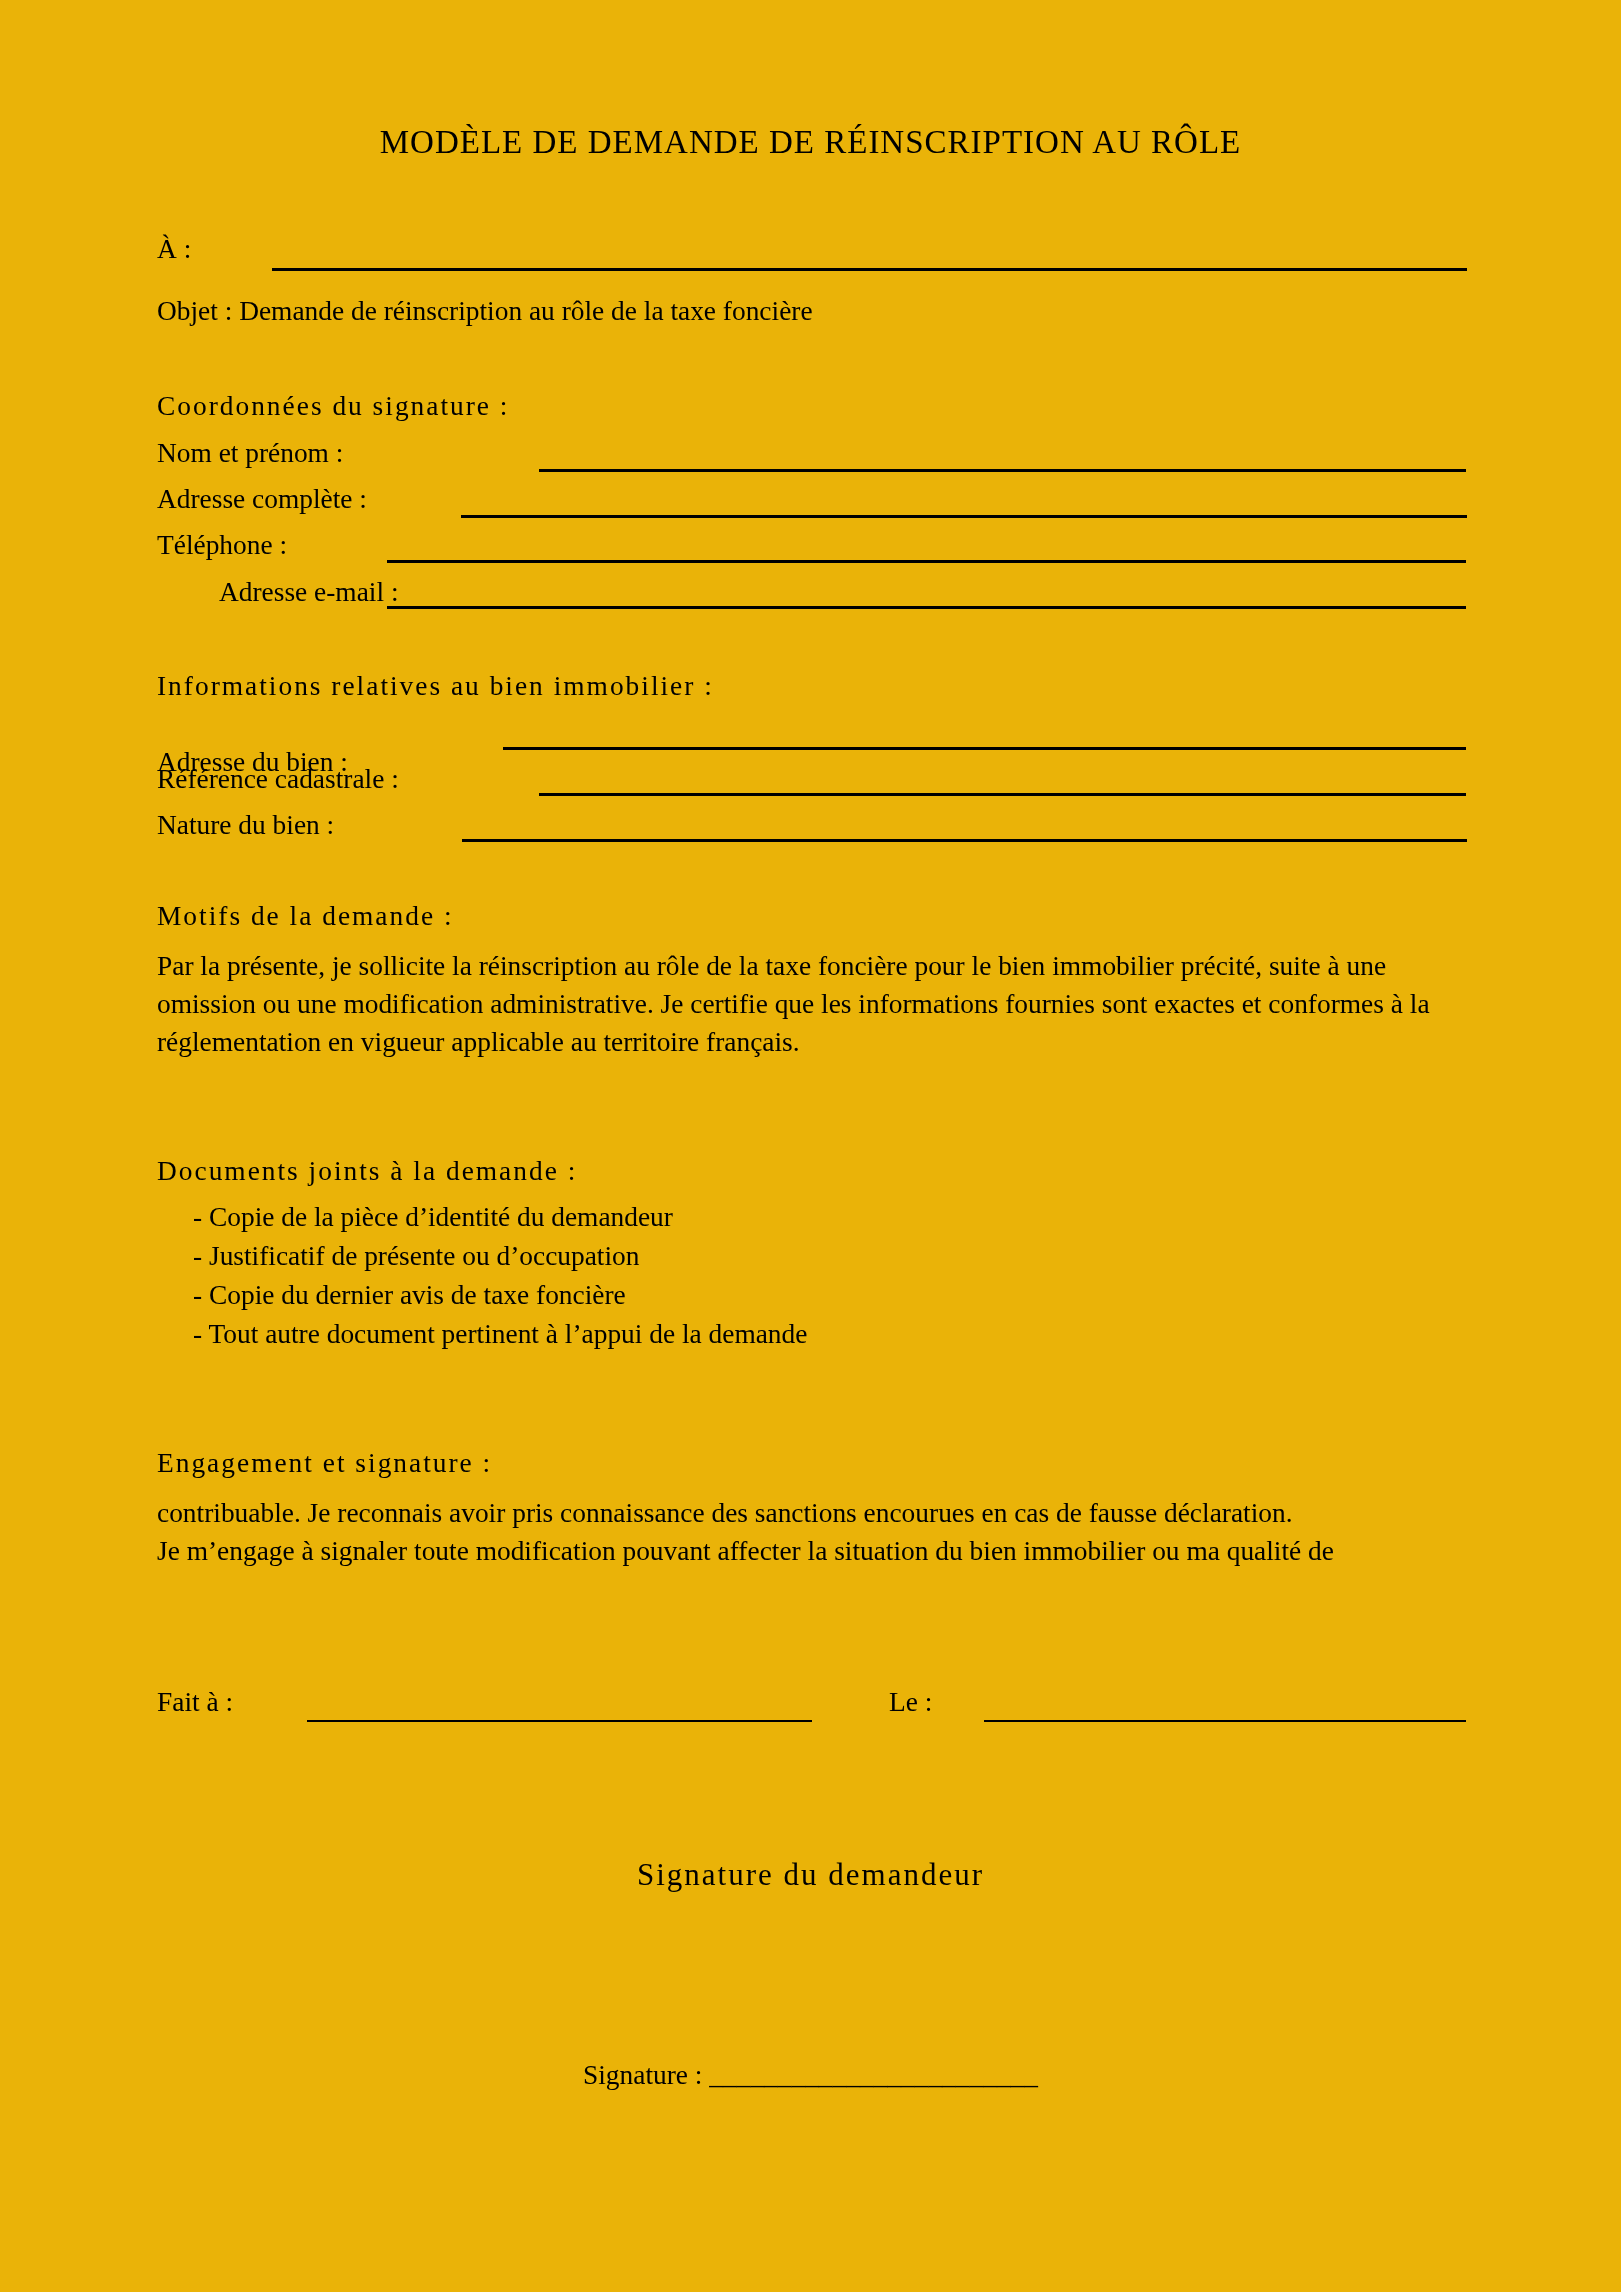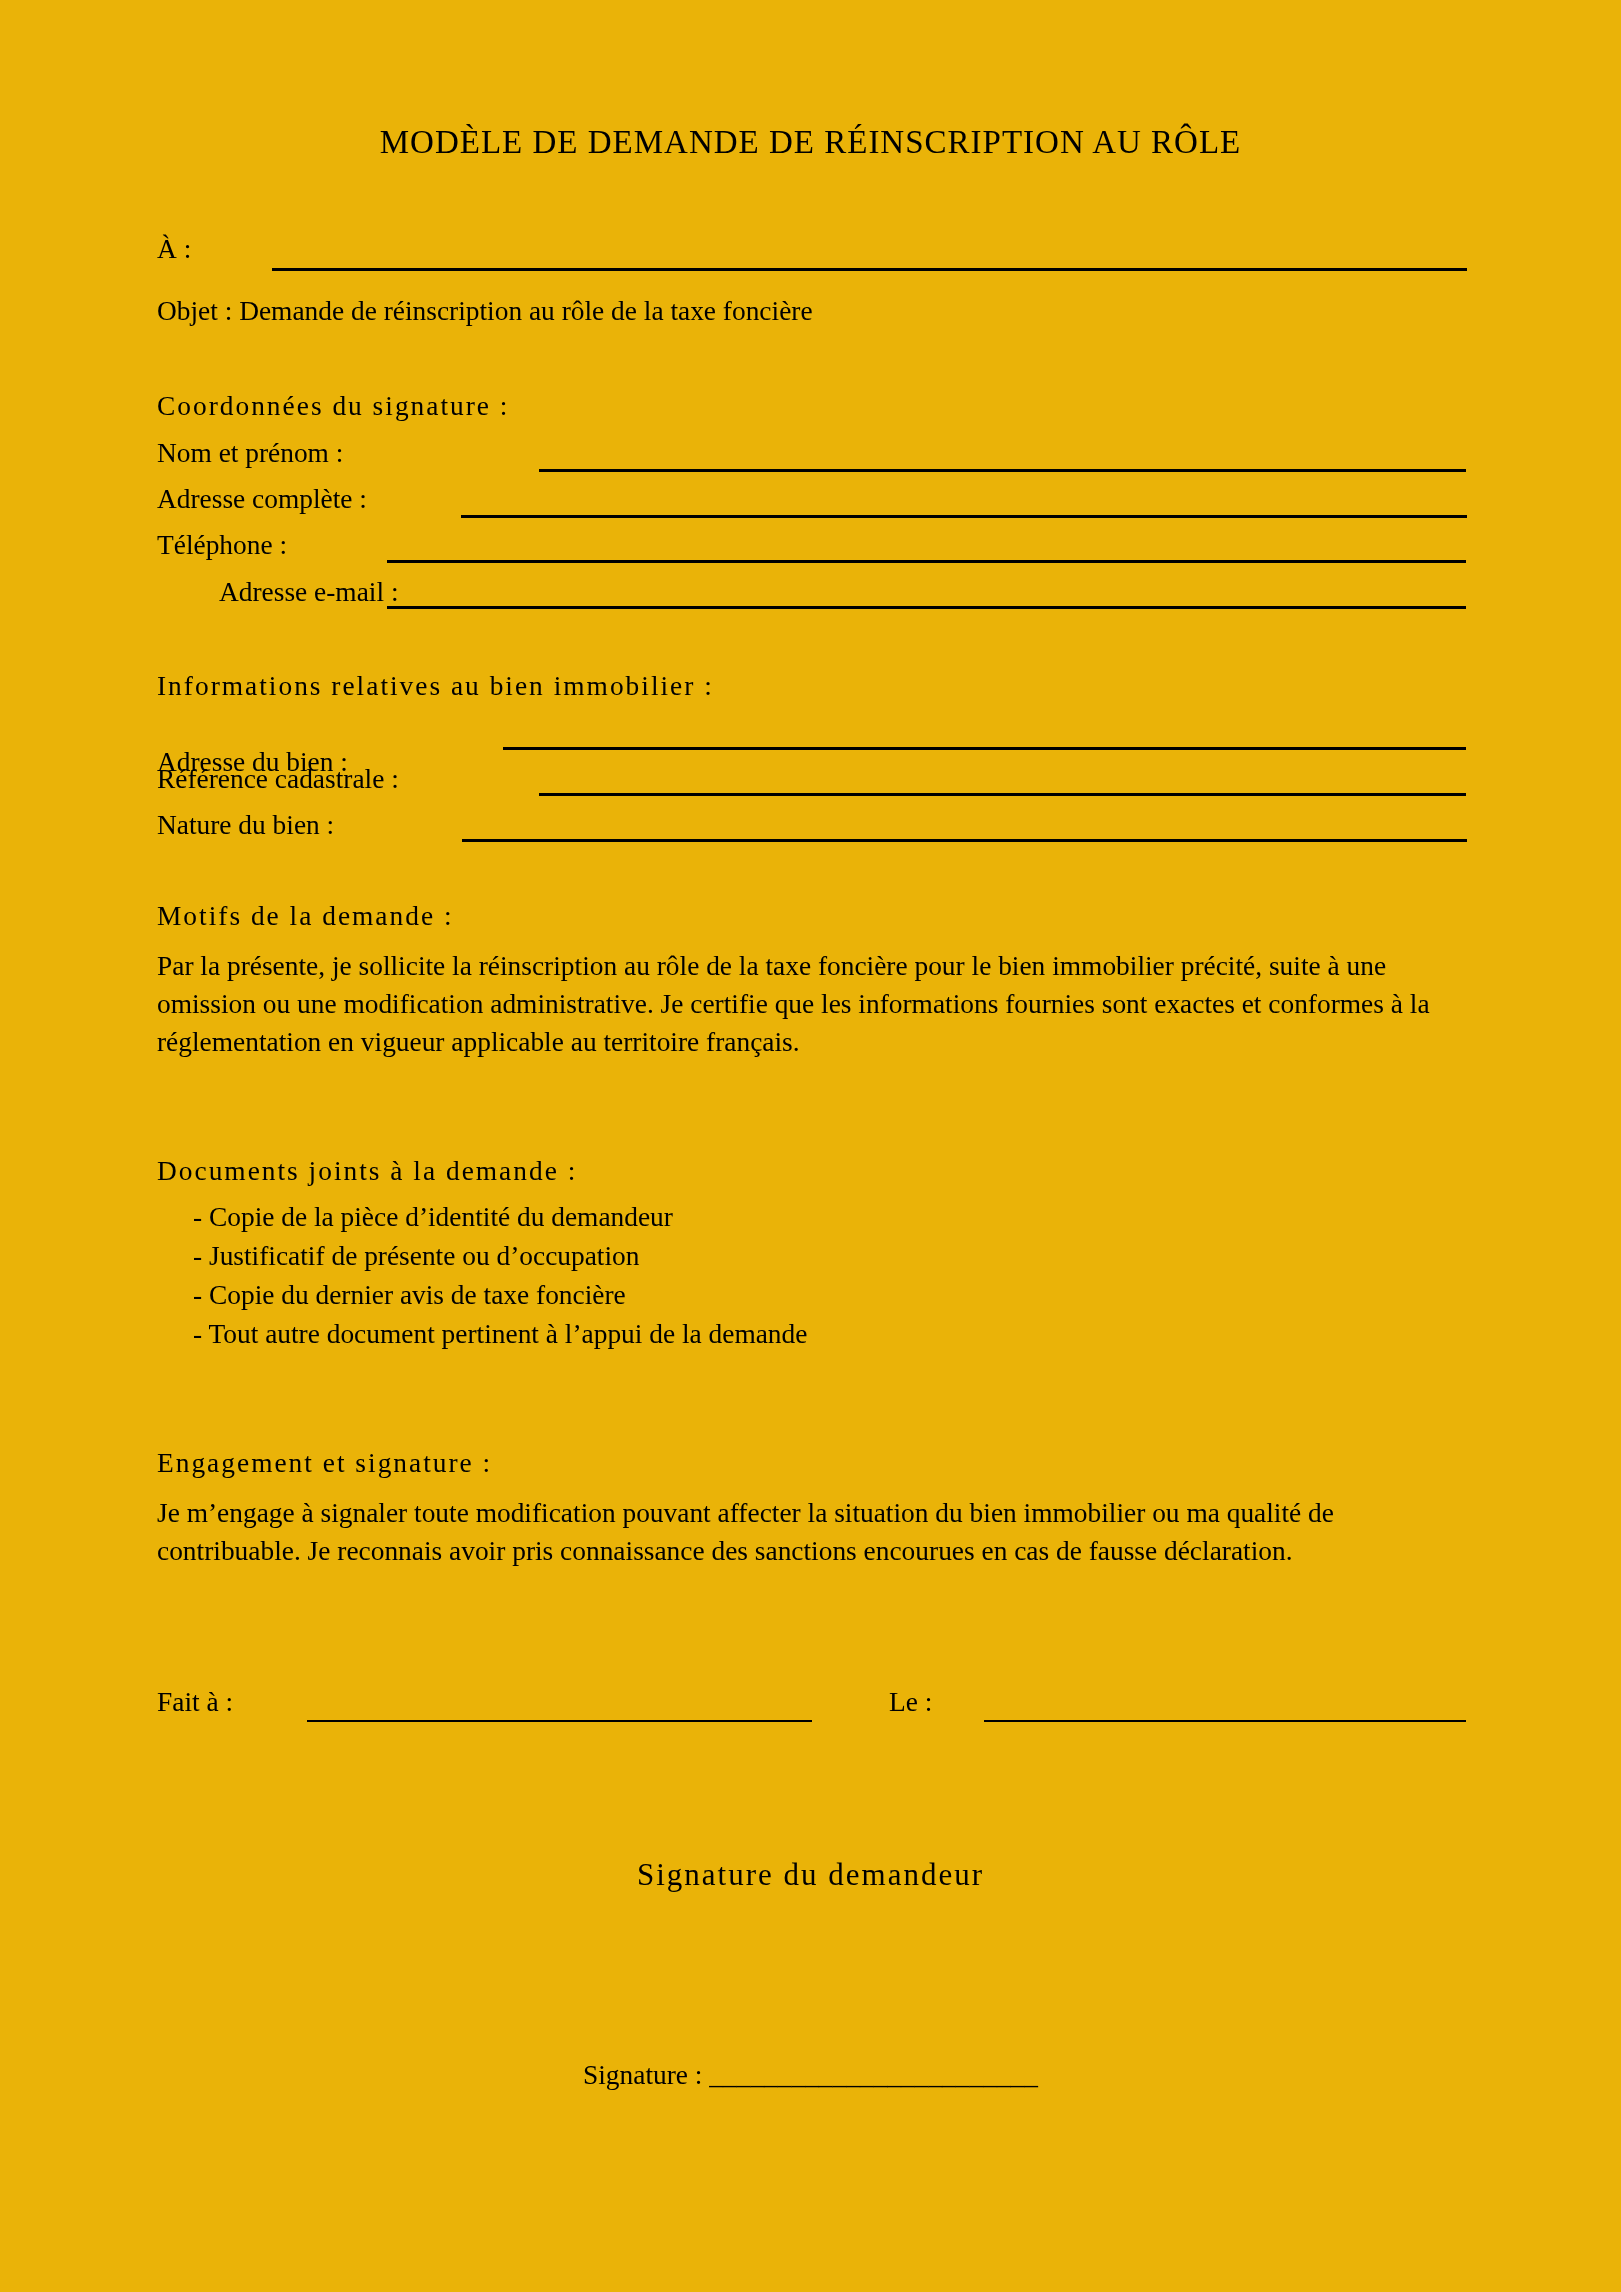--- a/index.html
+++ b/index.html
@@ -109,22 +109,22 @@
   <div class="abs" style="left:193px; top:1198px;">
     <div class="list-item">- Copie de la pièce d’identité du demandeur</div>
     <div class="list-item">- Justificatif de présente ou d’occupation</div>
     <div class="list-item">- Copie du dernier avis de taxe foncière</div>
     <div class="list-item">- Tout autre document pertinent à l’appui de la demande</div>
   </div>
 
   <div class="abs section-heading" style="left:157px; top:1444px;">Engagement et signature :</div>
 
   <div class="abs" style="left:157px; top:1494px;">
+    <div class="para-line">contribuable. Je reconnais avoir pris connaissance des sanctions encourues en cas de fausse déclaration.</div>
     <div class="para-line">Je m’engage à signaler toute modification pouvant affecter la situation du bien immobilier ou ma qualité de</div>
-    <div class="para-line">contribuable. Je reconnais avoir pris connaissance des sanctions encourues en cas de fausse déclaration.</div>
   </div>
 
   <div class="abs" style="left:157px; top:1683px;">Fait à :</div>
   <div class="blank-line thin" style="left:307px; width:505px; top:1720px;"></div>
 
   <div class="abs" style="left:889px; top:1683px;">Le :</div>
   <div class="blank-line thin" style="left:984px; width:482px; top:1720px;"></div>
 
   <div class="abs sig-title" style="top:1855px;">Signature du demandeur</div>
 

